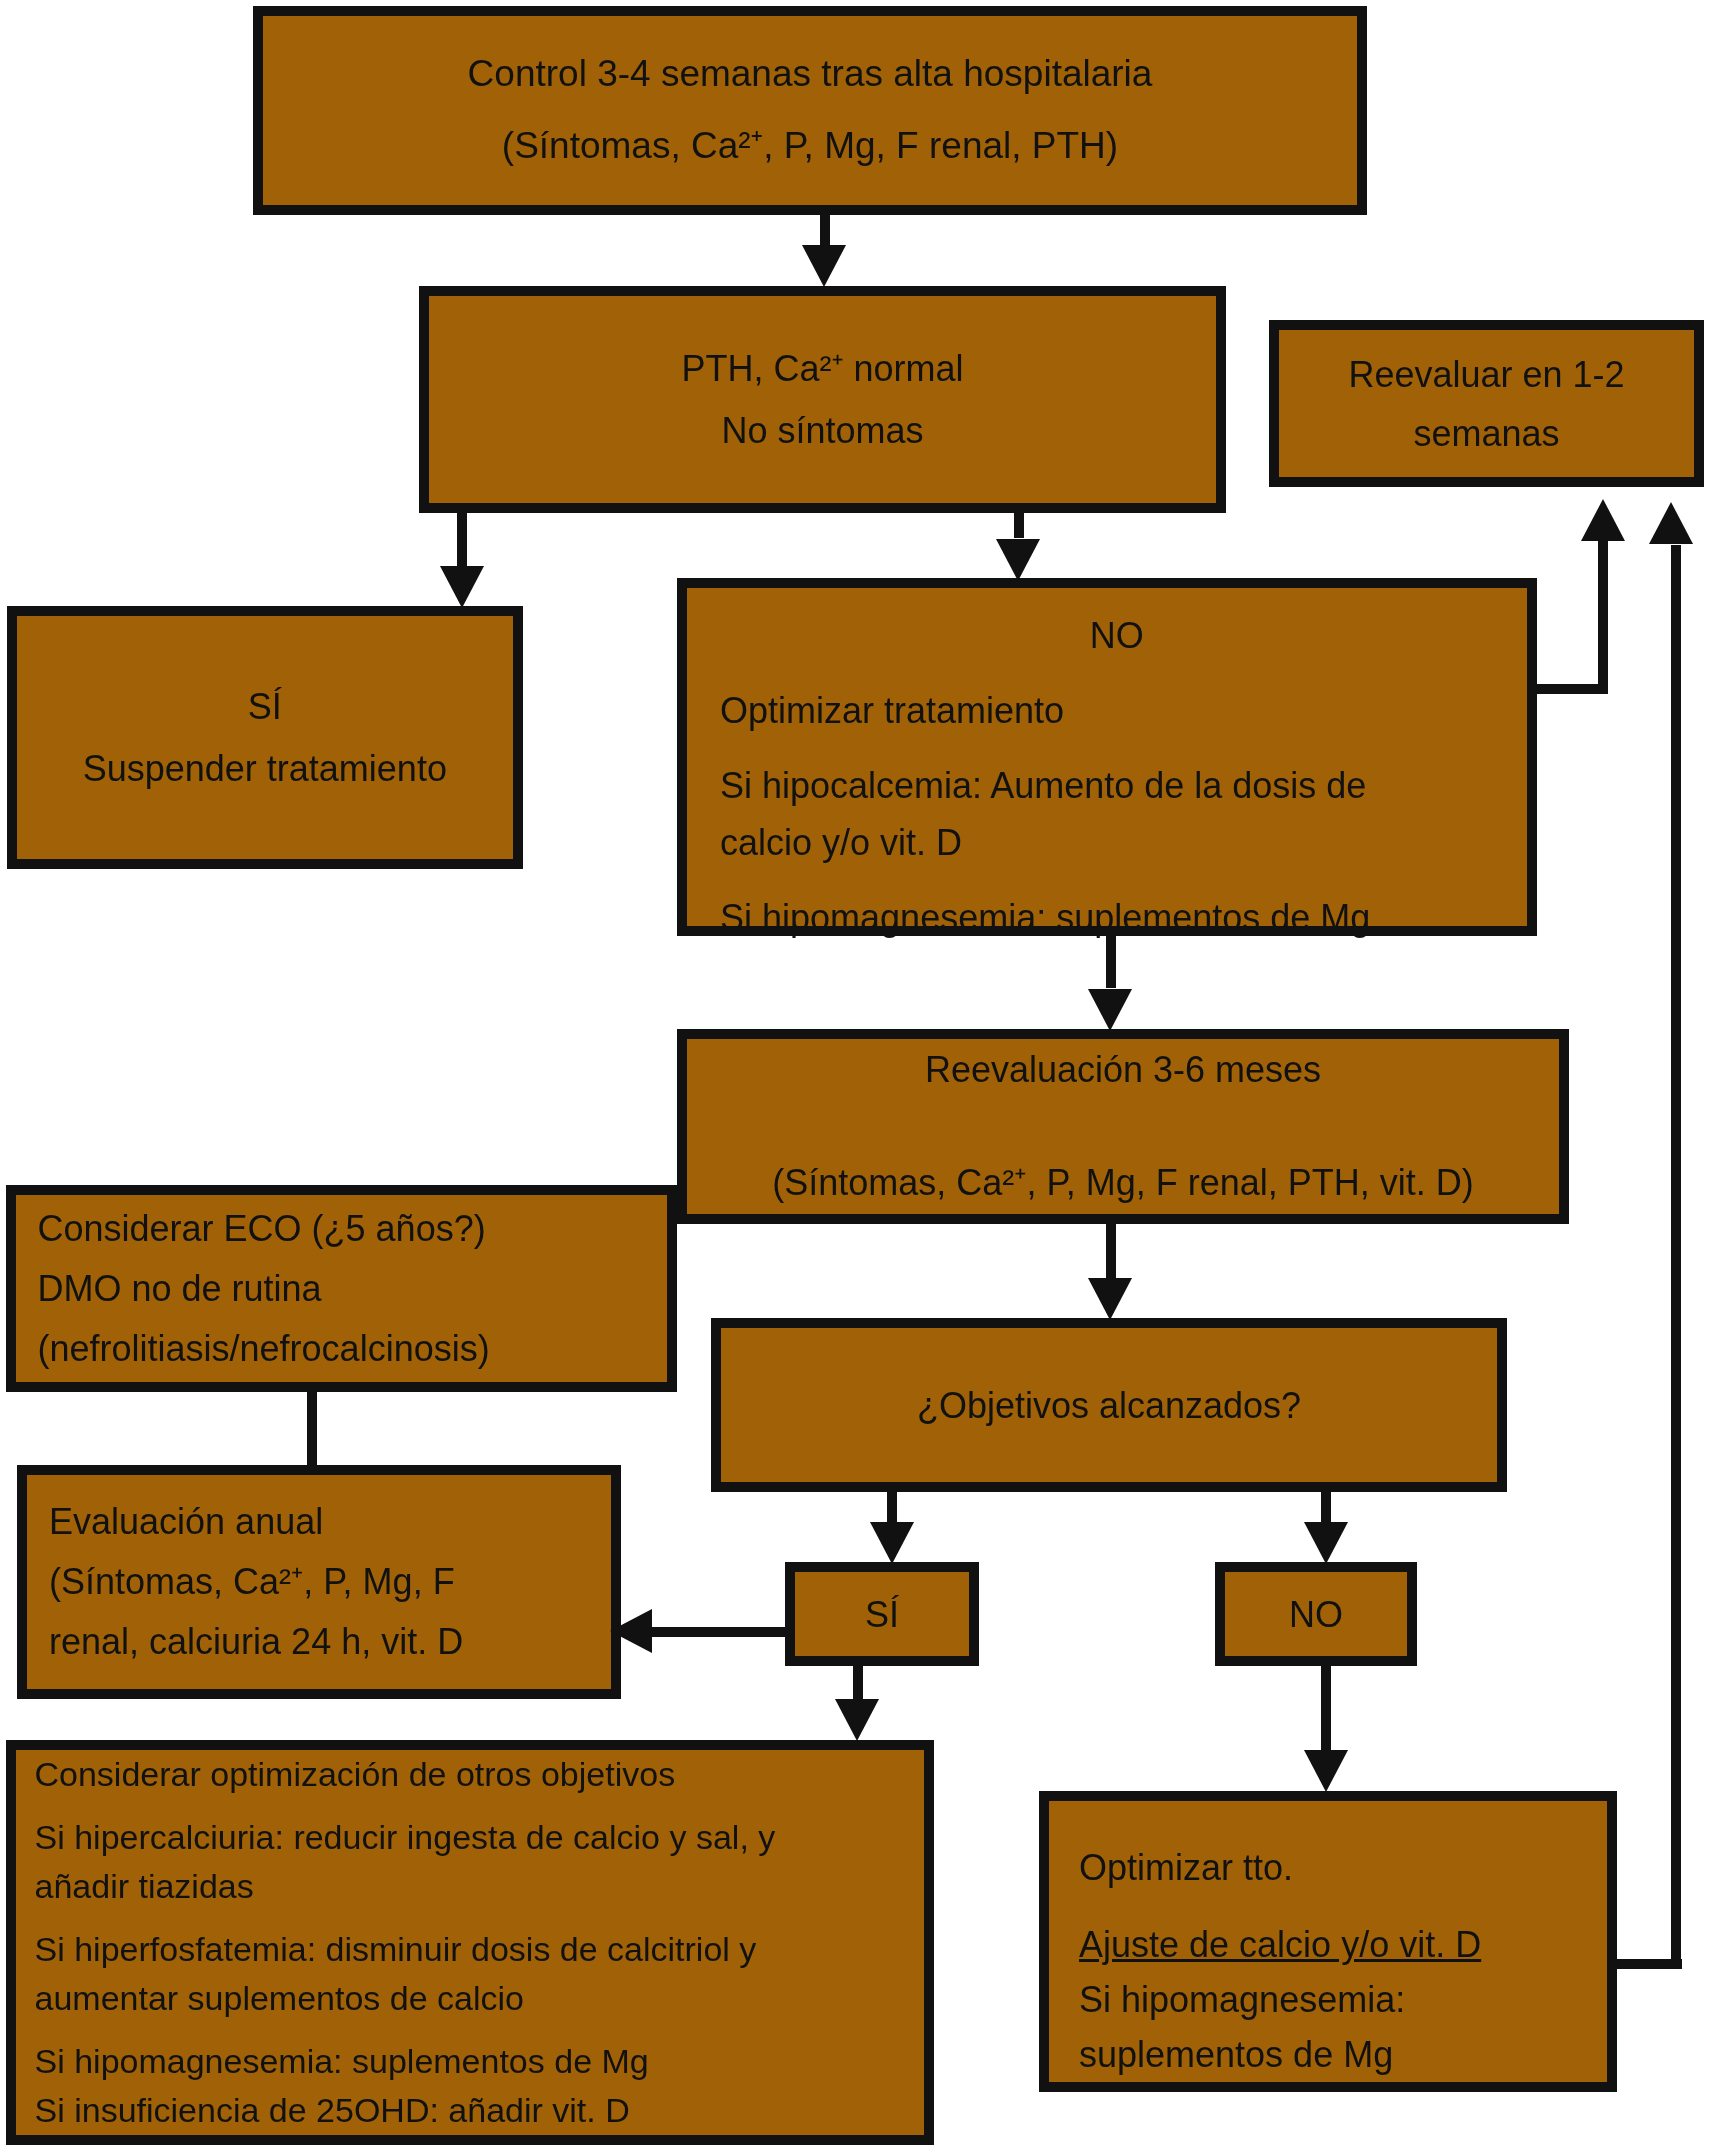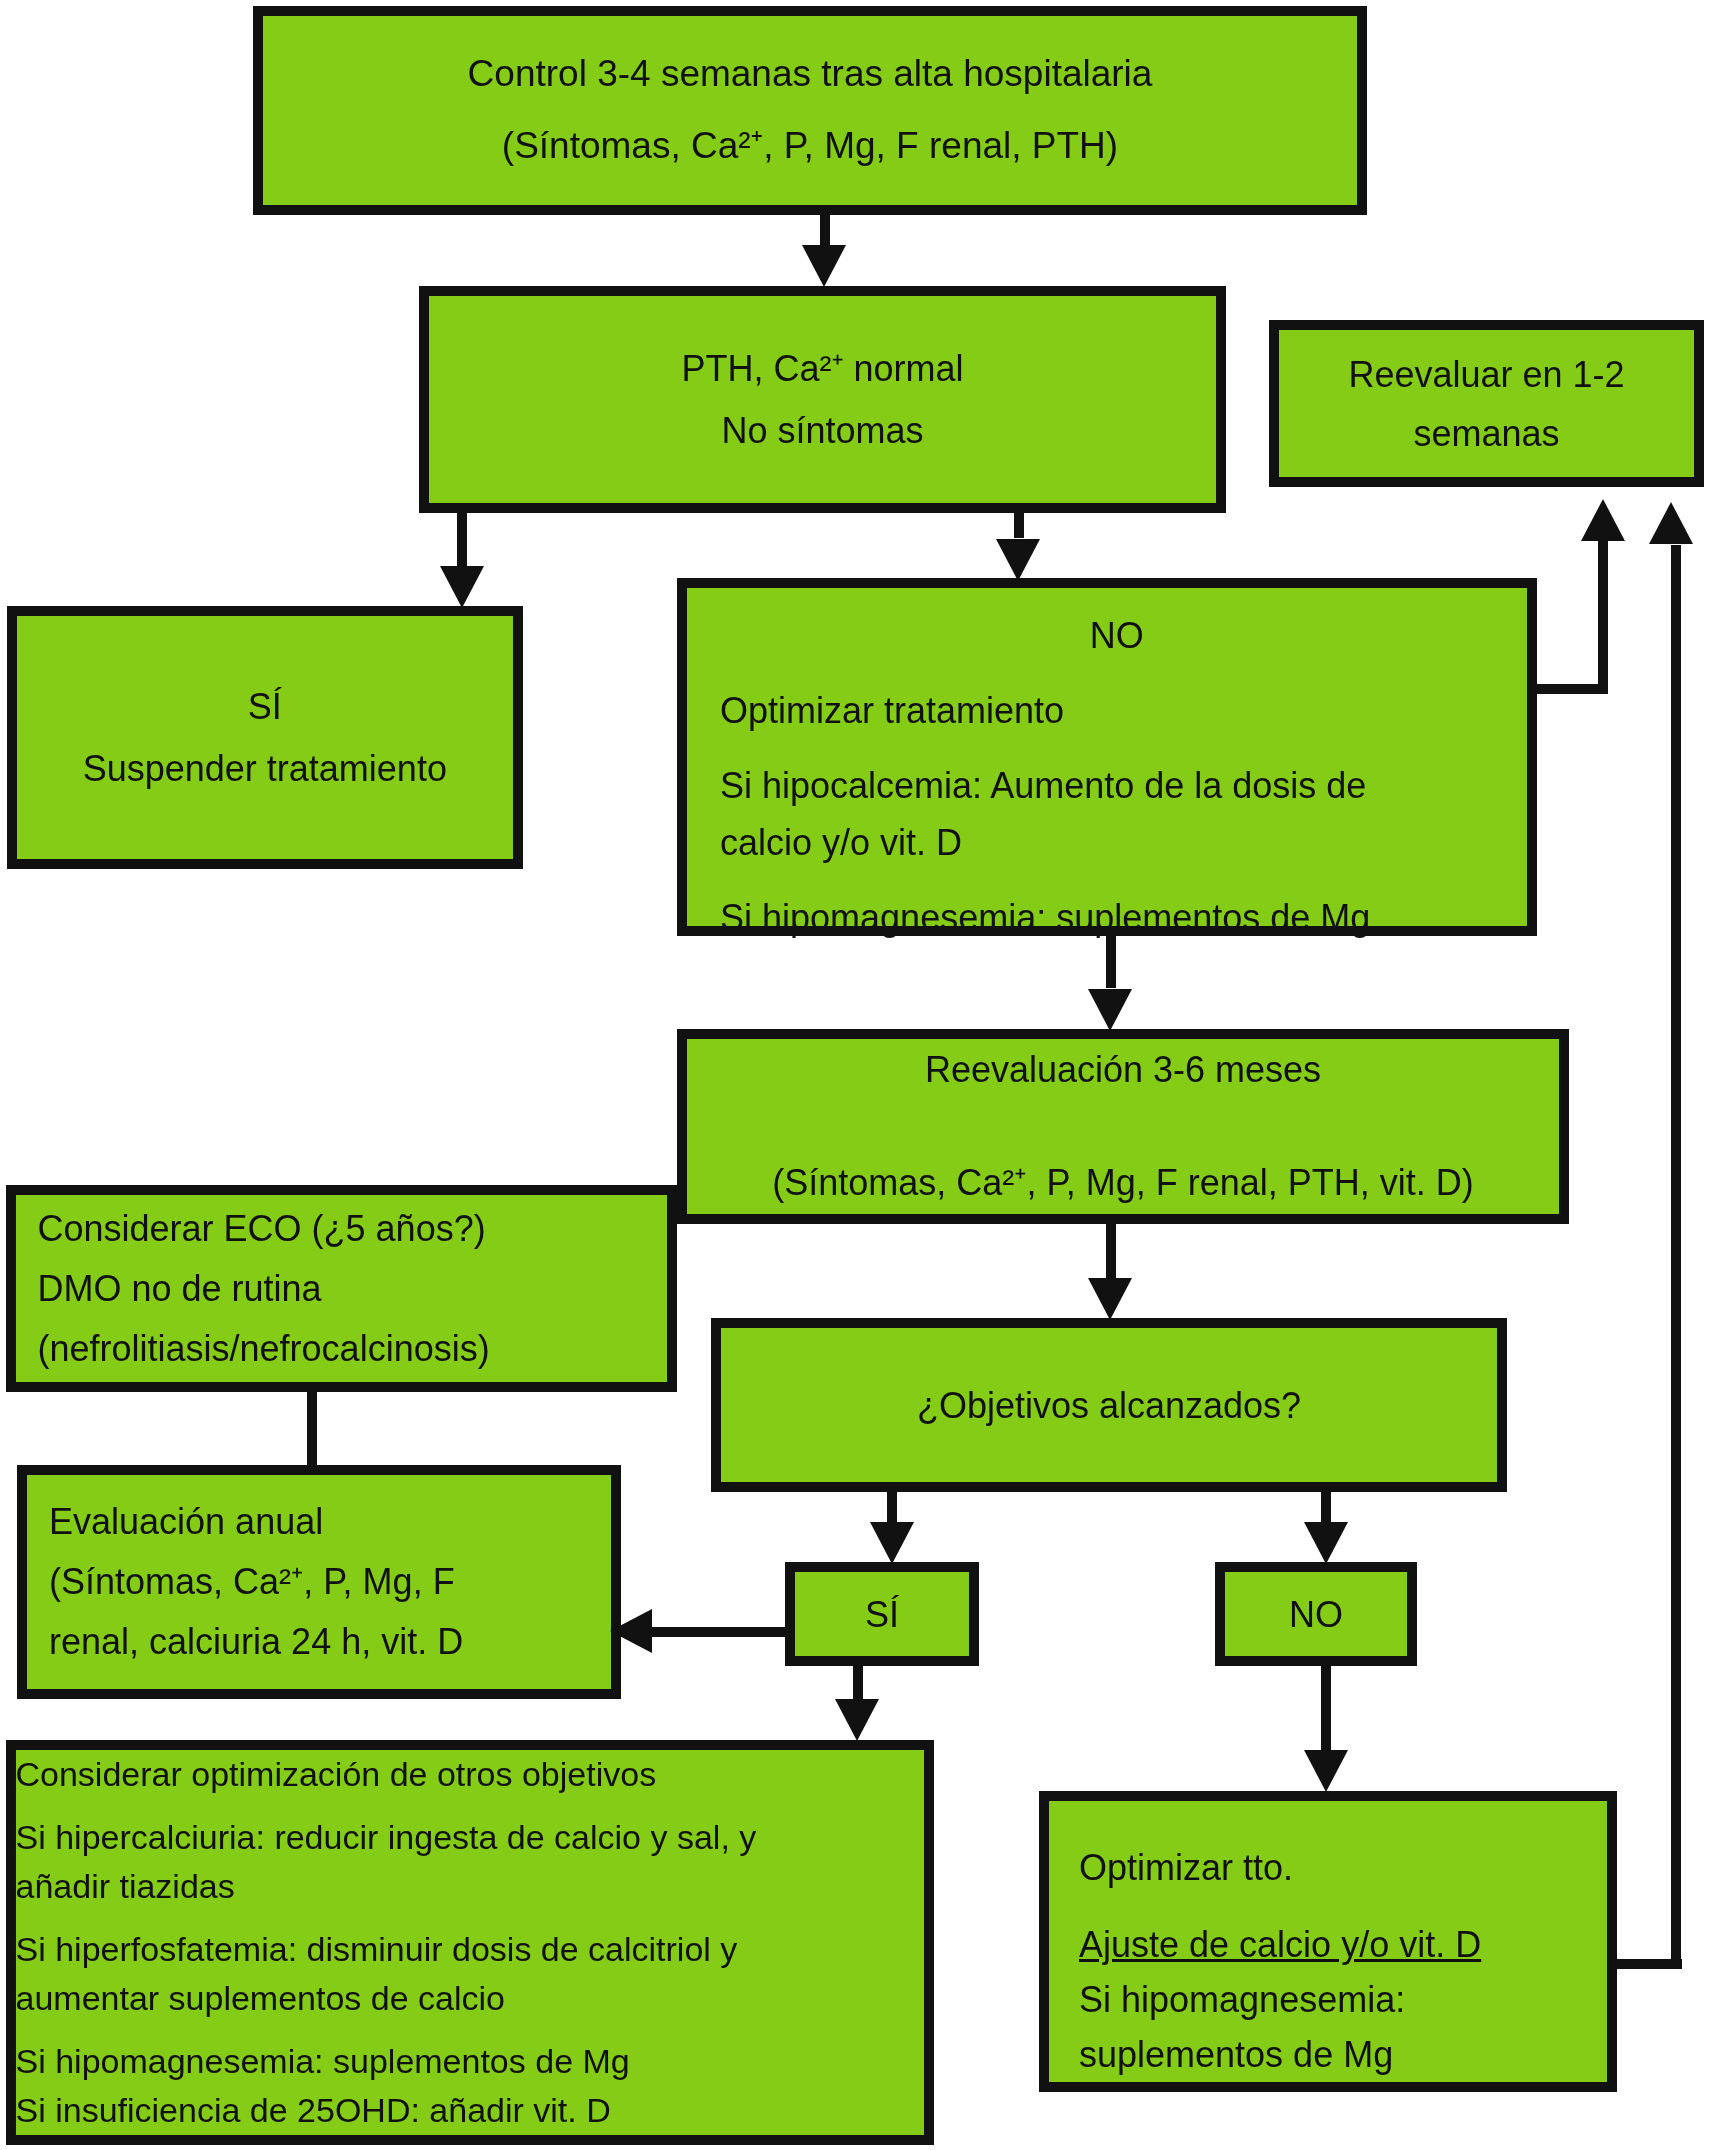--- a/index.html
+++ b/index.html
@@ -8,21 +8,21 @@
     width: 1709px;
     height: 2151px;
     background: #ffffff;
     font-family: "Liberation Sans", sans-serif;
     color: #111111;
   }
   .box {
     position: absolute;
     box-sizing: border-box;
     border: 10.3px solid #111111;
-    background: #84cc16;
+    background: #a16207;
     display: flex;
     flex-direction: column;
     justify-content: center;
     font-size: 36px;
     line-height: 57px;
   }
   .center { align-items: center; text-align: center; }
   .leftal { align-items: flex-start; text-align: left; }
   .ln { white-space: nowrap; }
   .vline { position: absolute; width: 10.3px; background: #111111; }
@@ -49,21 +49,21 @@
   #b-control { line-height: 72px; font-size: 37px; }
   #b-pth { line-height: 62px; }
   #b-reevaluar { line-height: 59px; justify-content: center; }
   #b-si-susp { line-height: 62px; }
   #b-no-opt { justify-content: flex-start; padding-top: 19px; padding-left: 33px; padding-right: 13.7px; }
   #b-no-opt .ttl { align-self: center; }
   #b-no-opt .gap { margin-top: 18px; }
   #b-reeval { line-height: 62px; }
   #b-eco { line-height: 60px; padding-left: 22px; }
   #b-eval { line-height: 60px; padding-left: 22px; }
-  #b-optz { font-size: 34px; line-height: 49px; }
+  #b-optz { font-size: 34px; line-height: 49px; padding-left: 19px; }
   #b-optz .gap { margin-top: 13.7px; }
   #b-otto { justify-content: flex-end; padding-top: 15px; padding-left: 30px; line-height: 55px; }
   #b-otto .gap { margin-top: 22px; text-decoration: underline; }
 </style>
 </head>
 <body>
 
 <div id="canvas">
 
   <div class="box center" id="b-control" style="left:253px; top:5.5px; width:1114px; height:209px;">

